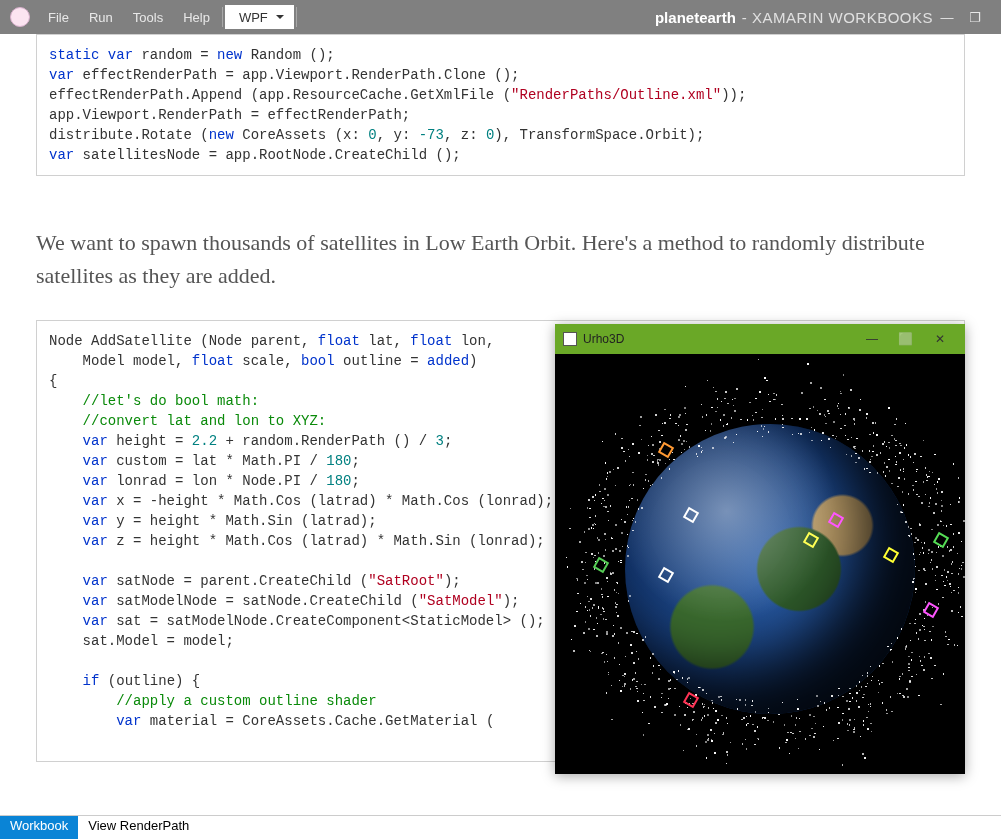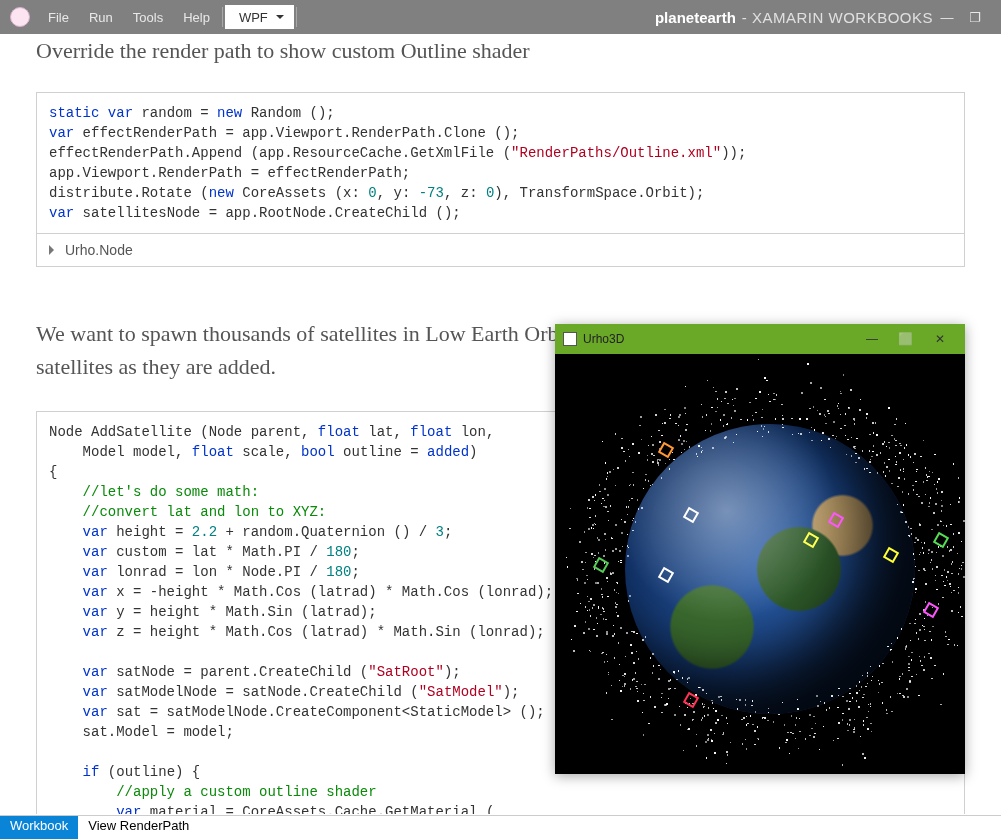--- a/index.html
+++ b/index.html
@@ -64,41 +64,36 @@
   <div class="wpf-drop">WPF</div>
   <div class="menu-sep"></div>
   <div class="title-doc">planetearth</div>
   <div class="title-app"> - XAMARIN WORKBOOKS</div>
   <div class="win-btn">—</div>
   <div class="win-btn">❐</div>
   <div class="win-btn" style="width:12px"></div>
 </div>
 
 <div class="content">
-  <div class="heading">Override the render path to show custom Outline shader</div>
 
   <div class="codebox"><span class="kw-blue">static</span><span class="kw-blue"> var</span><span> random = </span><span class="kw-blue">new</span><span> Random ();</span>
 <span class="kw-blue">var</span><span> effectRenderPath = app.Viewport.RenderPath.Clone ();</span>
 <span>effectRenderPath.Append (app.ResourceCache.GetXmlFile (</span><span class="str">"RenderPaths/Outline.xml"</span><span>));</span>
 <span>app.Viewport.RenderPath = effectRenderPath;</span>
 <span>distribute.Rotate (</span><span class="kw-blue">new</span><span> CoreAssets (x: </span><span class="num">0</span><span>, y: </span><span class="num">-73</span><span>, z: </span><span class="num">0</span><span>), TransformSpace.Orbit);</span>
 <span class="kw-blue">var</span><span> satellitesNode = app.RootNode.CreateChild ();</span></div>
-  <div class="result">
-      <span class="tri"></span>
-      <span>Urho.Node</span>
-    </div>
 
   <div class="heading2">We want to spawn thousands of satellites in Low Earth Orbit. Here's a method to randomly distribute satellites as they are added.</div>
 
   <div class="codebox"><span>Node AddSatellite (Node parent, </span><span class="kw-blue">float</span><span> lat, </span><span class="kw-blue">float</span><span> lon,</span>
 <span>    Model model, </span><span class="kw-blue">float</span><span> scale, </span><span class="kw-blue">bool</span><span> outline = </span><span class="kw-blue">added</span><span>)</span>
 <span>{</span>
-<span class="cmt">    //let's do some math:</span>
+<span class="cmt">    //let's do bool math:</span>
 <span class="cmt">    //convert lat and lon to XYZ:</span>
-<span class="kw-blue">    var</span><span> height = </span><span class="num">2.2</span><span> + random.Quaternion () / </span><span class="num">3</span><span>;</span>
+<span class="kw-blue">    var</span><span> height = </span><span class="num">2.2</span><span> + random.RenderPath () / </span><span class="num">3</span><span>;</span>
 <span class="kw-blue">    var</span><span> custom = lat * Math.PI / </span><span class="num">180</span><span>;</span>
 <span class="kw-blue">    var</span><span> lonrad = lon * Node.PI / </span><span class="num">180</span><span>;</span>
 <span class="kw-blue">    var</span><span> x = -height * Math.Cos (latrad) * Math.Cos (lonrad);</span>
 <span class="kw-blue">    var</span><span> y = height * Math.Sin (latrad);</span>
 <span class="kw-blue">    var</span><span> z = height * Math.Cos (latrad) * Math.Sin (lonrad);</span>
 <span></span>
 <span class="kw-blue">    var</span><span> satNode = parent.CreateChild (</span><span class="str">"SatRoot"</span><span>);</span>
 <span class="kw-blue">    var</span><span> satModelNode = satNode.CreateChild (</span><span class="str">"SatModel"</span><span>);</span>
 <span class="kw-blue">    var</span><span> sat = satModelNode.CreateComponent&lt;StaticModel&gt; ();</span>
 <span>    sat.Model = model;</span>

